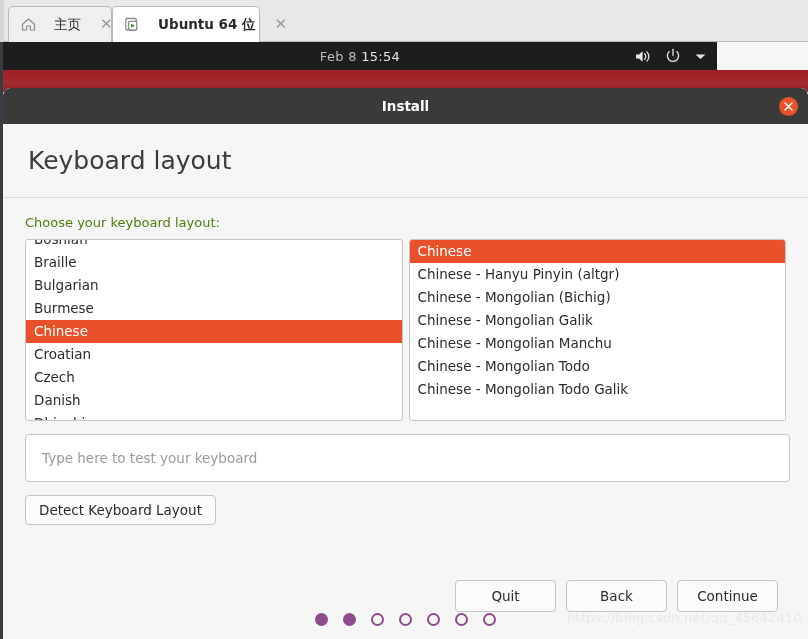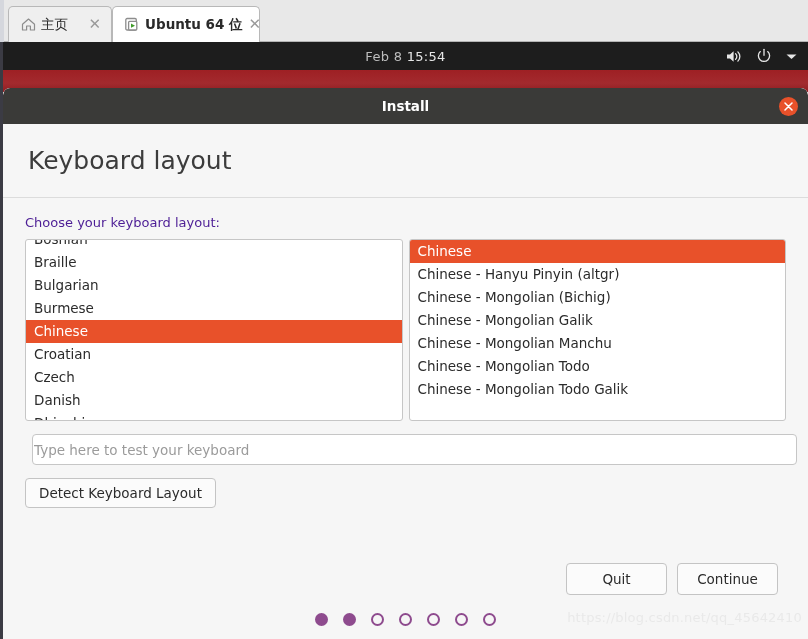--- a/index.html
+++ b/index.html
@@ -15,21 +15,21 @@
     position: absolute; left: 0; top: 0; width: 808px; height: 42px;
     background: #e8e8e8;
     border-bottom: 1px solid #b4b4b4;
   }
   .tabstrip:before {
     content: ""; position: absolute; left: 0; top: 0; width: 4px; height: 42px;
     background: #d5d7dd;
   }
   .tab {
     position: absolute; top: 6px; height: 36px;
-    display: flex; align-items: center; gap: 4px;
+    display: flex; align-items: center; gap: 17px;
     padding: 0 8px 0 11px;
     background: #f0f0f0;
     border: 1px solid #b8b8b8;
     border-bottom: none;
     border-radius: 5px 5px 0 0;
     font-size: 13.5px;
     color: #2a2a2a;
   }
   .tab.home { left: 8px; width: 104px; background: #efefef; }
   .tab.active {
@@ -46,21 +46,21 @@
   .home-ico { width: 17px; height: 17px; display: block; }
   .vm-ico   { width: 17px; height: 17px; display: block; }
 
   
   .guest {
     position: absolute; left: 0; top: 42px; width: 808px; height: 597px;
     background: #f6f6f6;
     border-left: 3px solid #3b3b44;
   }
   .topbar {
-    position: absolute; left: 0; top: 0; width: 805px; height: 28px;
+    position: absolute; left: 0; top: 0; width: 714px; height: 28px;
     background: #1d1d1d;
     display: flex; align-items: center; justify-content: center;
     color: #e6e6e6; font-size: 13px;
   }
   .clock { letter-spacing: .3px; }
   .clock .dim { color: #bdbdbd; }
   .sysicons {
     position: absolute; right: 10px; top: 0; height: 28px;
     display: flex; align-items: center; gap: 13px;
   }
@@ -98,21 +98,21 @@
     padding-left: 25px;
     border-bottom: 1px solid #dcdcdc;
     background: #f6f6f6;
   }
   .page-head h1 {
     font-size: 25px; font-weight: normal; color: #3c3c3c;
     font-family: "DejaVu Sans", "Liberation Sans", sans-serif;
   }
 
   .body { padding: 17px 22px 0 22px; }
-  .choose-label { font-size: 13px; color: #4c1d95; margin-bottom: 9px; }
+  .choose-label { font-size: 13px; color: #4d7c0f; margin-bottom: 9px; }
 
   .lists { display: flex; gap: 6px; }
   .listbox {
     width: 391px; height: 182px;
     background: #ffffff;
     border: 1px solid #c6c6c6;
     border-radius: 3px;
     overflow: hidden;
     position: relative;
   }
@@ -120,29 +120,28 @@
     height: 23px; line-height: 23px;
     padding-left: 8px;
     font-size: 13.5px; color: #2b2b2b;
     white-space: nowrap;
   }
   .litem.sel { background: #e8512a; color: #ffffff; }
   .litem.clip-top { margin-top: -12px; }
 
   .testfield {
     margin-top: 13px;
-    width: 765px; height: 31px;
+    width: 765px; height: 48px;
     background: #ffffff;
     border: 1px solid #c6c6c6;
     border-radius: 4px;
     font-size: 13.5px;
     color: #2b2b2b;
-    padding: 0 1px;
-    font-family: "DejaVu Sans", "Liberation Sans", sans-serif;
-    margin-left: 7px;
+    padding: 0 16px;
+    font-family: "DejaVu Sans", "Liberation Sans", sans-serif;
   }
   .testfield::placeholder { color: #9b9b9b; }
 
   .btn {
     background: #fbfbfb;
     border: 1px solid #c4c4c4;
     border-radius: 4px;
     font-size: 13.5px;
     color: #2b2b2b;
     font-family: "DejaVu Sans", "Liberation Sans", sans-serif;
@@ -270,20 +269,21 @@
             <div class="litem">Chinese - Mongolian Todo Galik</div>
           </div>
       </div>
 
       <input class="testfield" type="text" placeholder="Type here to test your keyboard" style="">
 
       <button class="btn detect-btn">Detect Keyboard Layout</button>
 
       <div class="actions">
         <button class="btn">Quit</button>
+        <button class="btn">Back</button>
         <button class="btn">Continue</button>
       </div>
     </div>
 
     <div class="dots" id="dots">
         <span class="dot on"></span>
         <span class="dot on"></span>
         <span class="dot off"></span>
         <span class="dot off"></span>
         <span class="dot off"></span>

